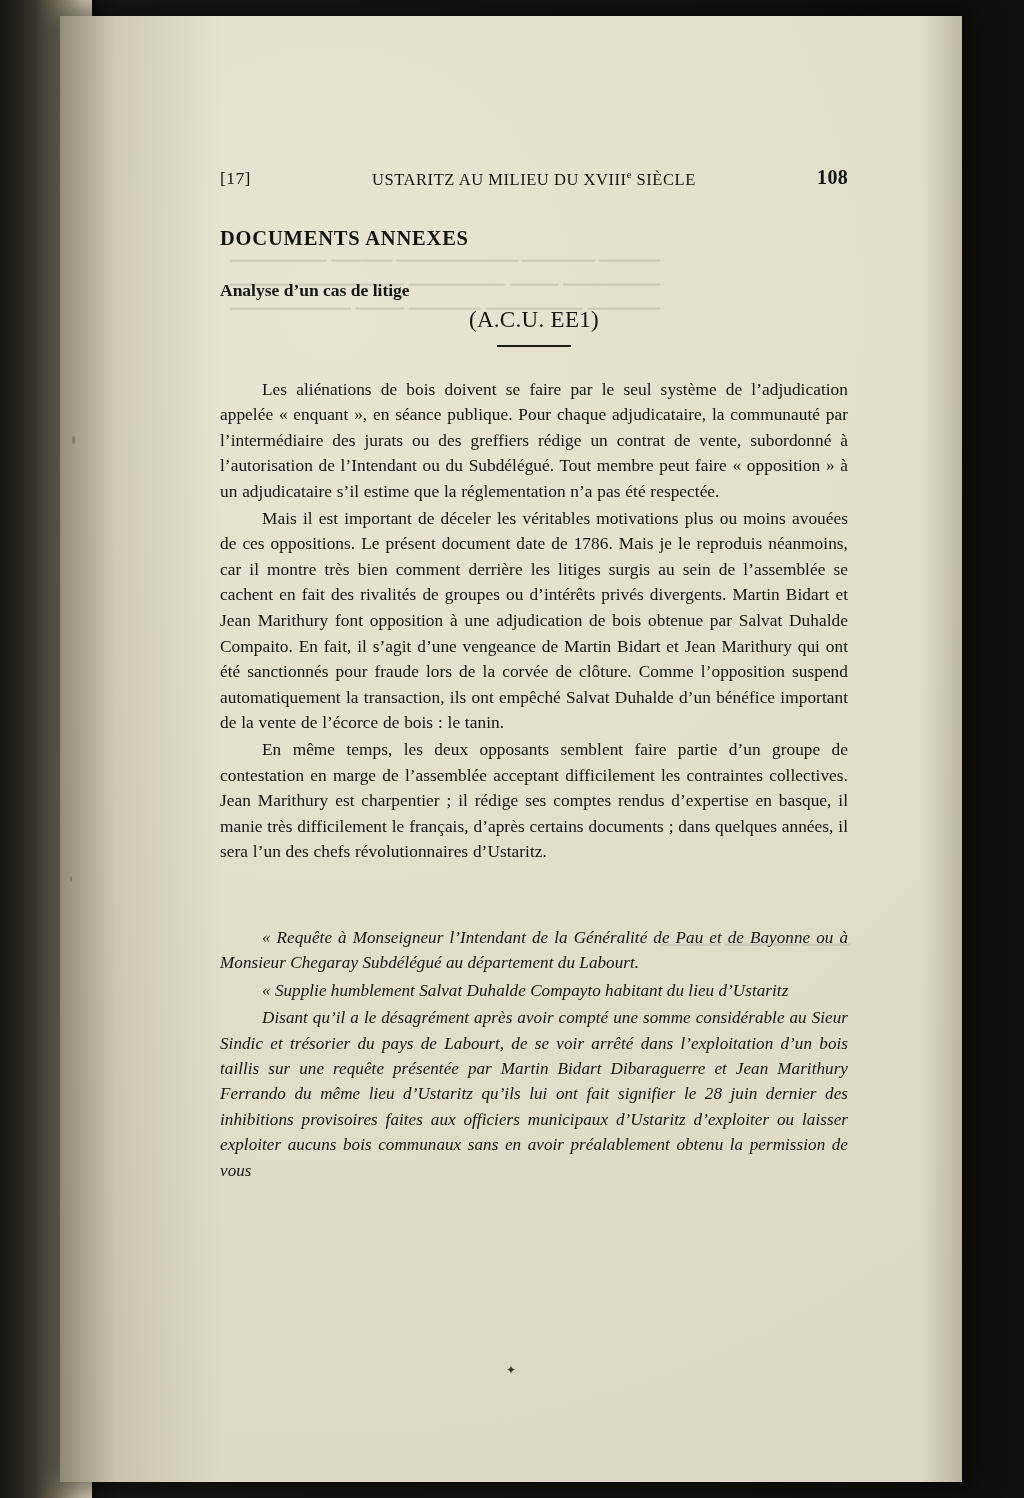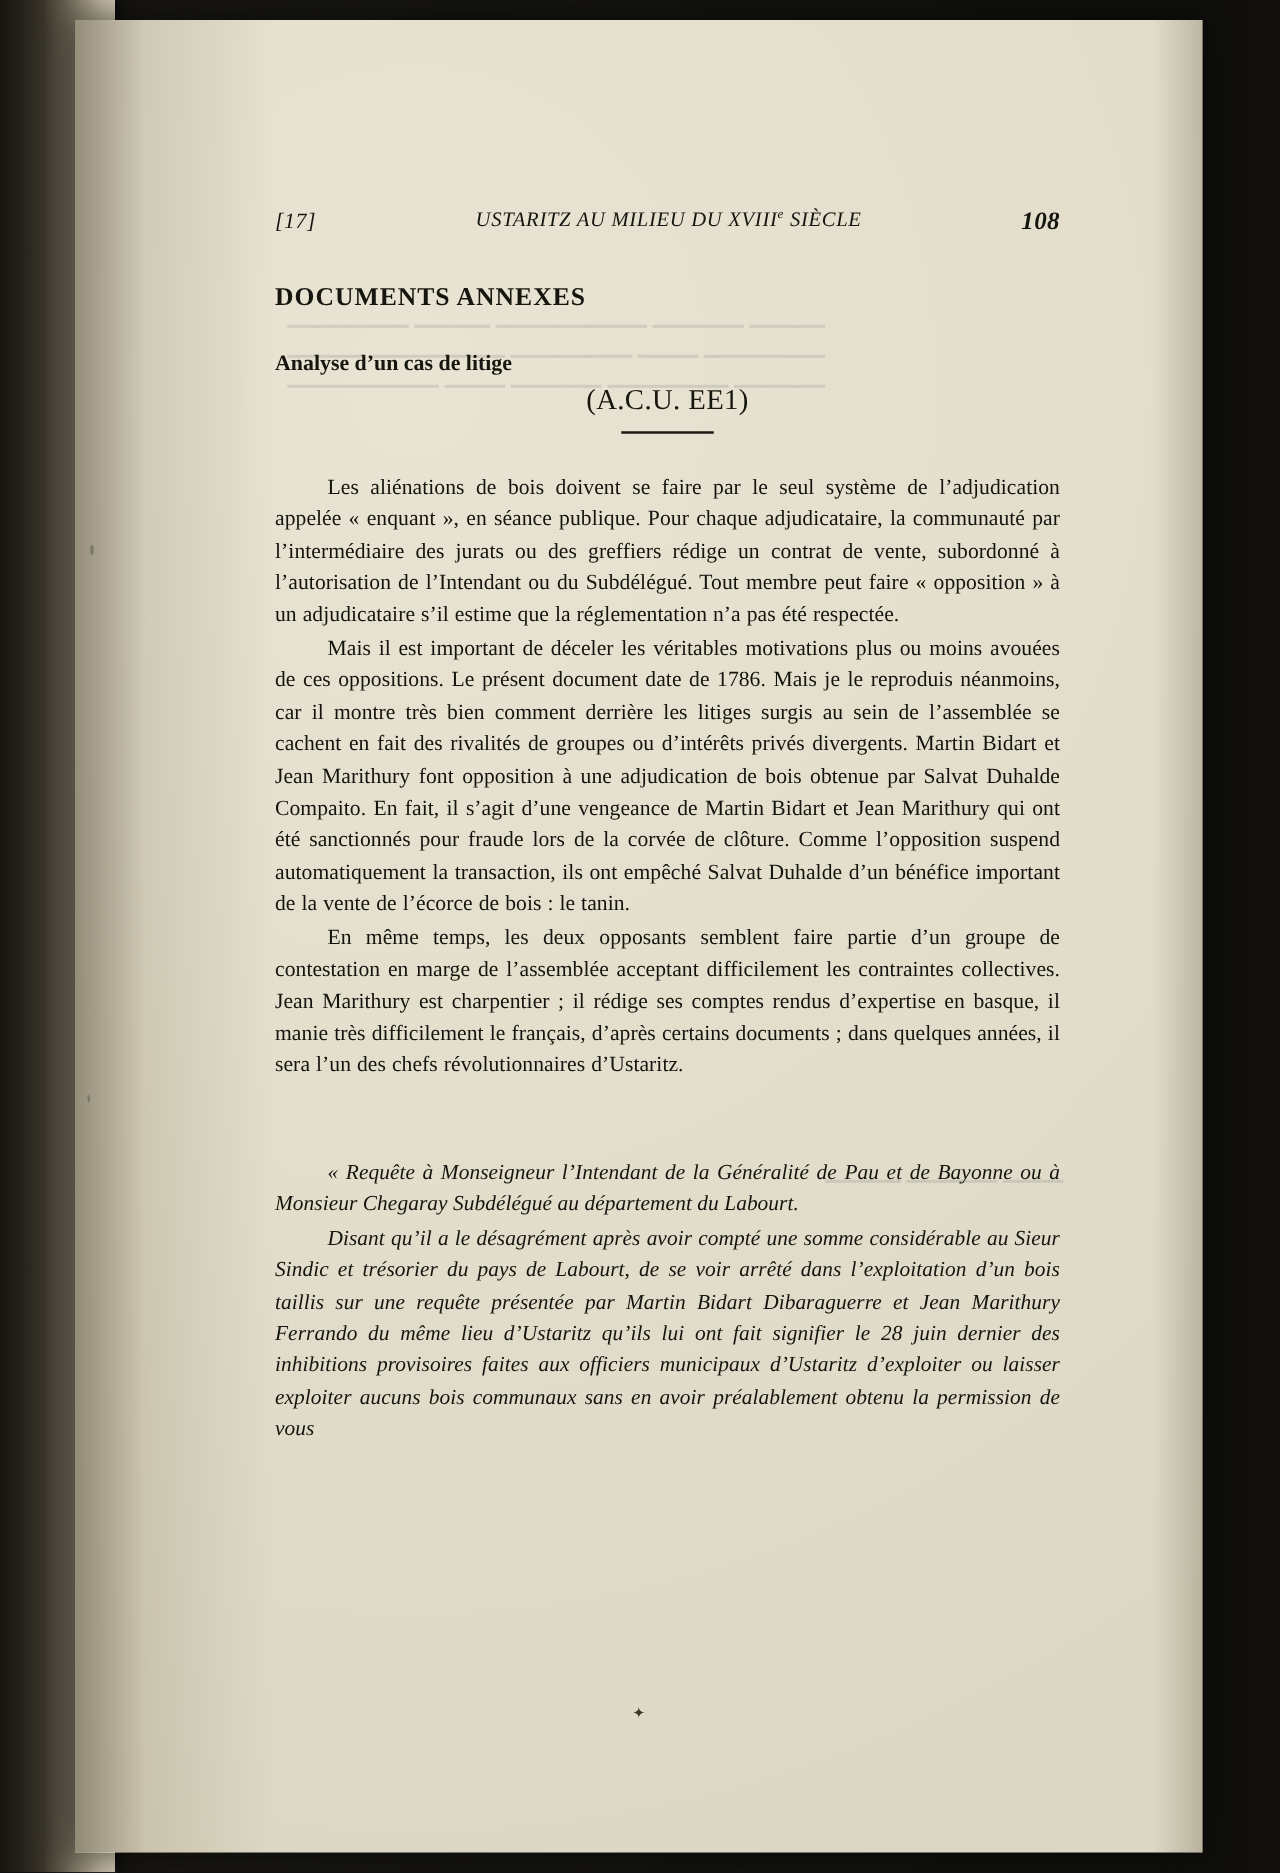--- a/index.html
+++ b/index.html
@@ -83,25 +83,24 @@
   #content {
     position: absolute;
     left: 160px;
     top: 150px;
     width: 628px;
   }
 
   
   .runhead {
     display: flex;
-    align-items: flex-start;
+    align-items: flex-end;
     justify-content: space-between;
     font-family: "Liberation Serif", serif;
     color: #15150f;
-    font-style: italic;
   }
   .folio-left {
     font-size: 17.5px;
     letter-spacing: 0.4px;
   }
   .runhead-title {
     font-size: 16.5px;
     letter-spacing: 0.55px;
     font-weight: 400;
   }
@@ -222,20 +221,21 @@
       <h2 class="doc-subtitle">Analyse d’un cas de litige</h2>
       <div class="doc-ref">(A.C.U. EE1)</div>
       <div class="rule"></div>
 
       <p class="body first">Les aliénations de bois doivent se faire par le seul système de l’adjudication appelée « enquant », en séance publique. Pour chaque adjudicataire, la communauté par l’intermédiaire des jurats ou des greffiers rédige un contrat de vente, subordonné à l’autorisation de l’Intendant ou du Subdélégué. Tout membre peut faire « opposition » à un adjudicataire s’il estime que la réglementation n’a pas été respectée.</p>
       <p class="body">Mais il est important de déceler les véritables motivations plus ou moins avouées de ces oppositions. Le présent document date de 1786. Mais je le reproduis néanmoins, car il montre très bien comment derrière les litiges surgis au sein de l’assemblée se cachent en fait des rivalités de groupes ou d’intérêts privés divergents. Martin Bidart et Jean Marithury font opposition à une adjudication de bois obtenue par Salvat Duhalde Compaito. En fait, il s’agit d’une vengeance de Martin Bidart et Jean Marithury qui ont été sanctionnés pour fraude lors de la corvée de clôture. Comme l’opposition suspend automatiquement la transaction, ils ont empêché Salvat Duhalde d’un bénéfice important de la vente de l’écorce de bois : le tanin.</p>
       <p class="body">En même temps, les deux opposants semblent faire partie d’un groupe de contestation en marge de l’assemblée acceptant difficilement les contraintes collectives. Jean Marithury est charpentier ; il rédige ses comptes rendus d’expertise en basque, il manie très difficilement le français, d’après certains documents ; dans quelques années, il sera l’un des chefs révolutionnaires d’Ustaritz.</p>
 
       <div class="quote-block">
         <p class="quote">« Requête à Monseigneur l’Intendant de la Généralité de Pau et de Bayonne ou à Monsieur Chegaray Subdélégué au département du Labourt.</p>
+        <p class="quote">« Supplie humblement Salvat Duhalde Compayto habitant du lieu d’Ustaritz</p>
         <p class="quote">Disant qu’il a le désagrément après avoir compté une somme considérable au Sieur Sindic et trésorier du pays de Labourt, de se voir arrêté dans l’exploitation d’un bois taillis sur une requête présentée par Martin Bidart Dibaraguerre et Jean Marithury Ferrando du même lieu d’Ustaritz qu’ils lui ont fait signifier le 28 juin dernier des inhibitions provisoires faites aux officiers municipaux d’Ustaritz d’exploiter ou laisser exploiter aucuns bois communaux sans en avoir préalablement obtenu la permission de vous</p>
       </div>
 
     </div>
 
     <div id="ornament">✦</div>
   </div>
 </div>
 
 </body></html>

